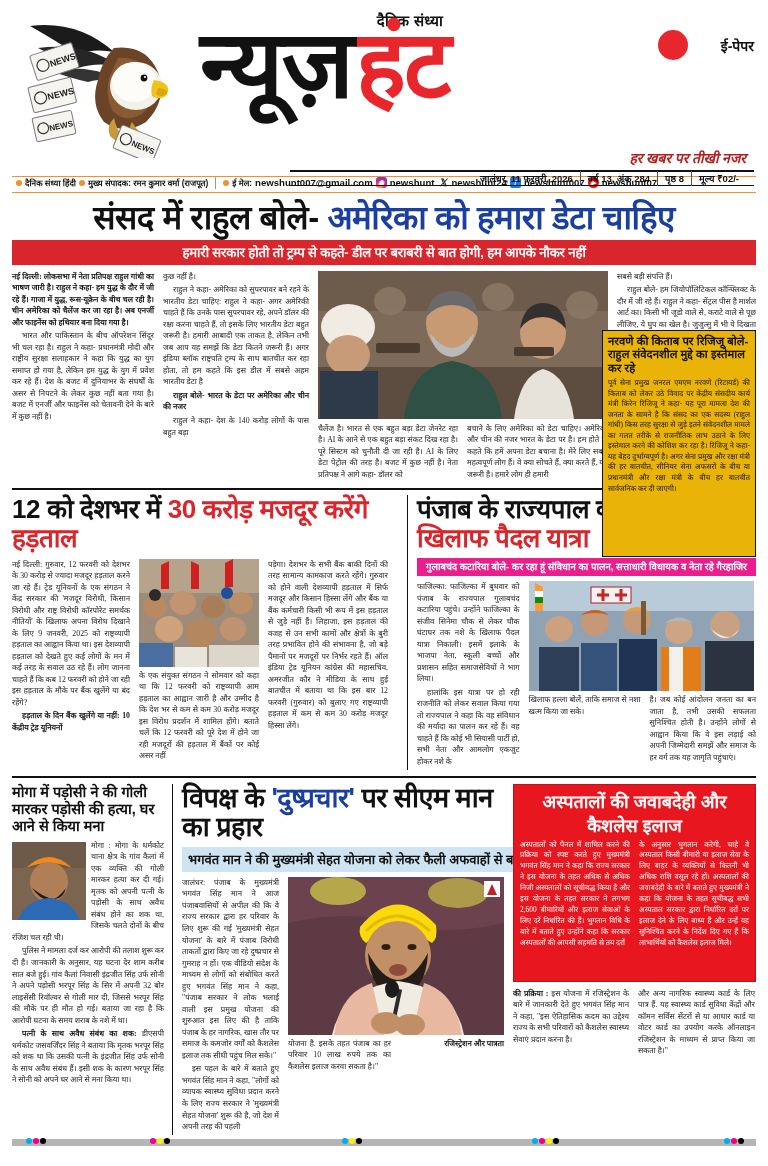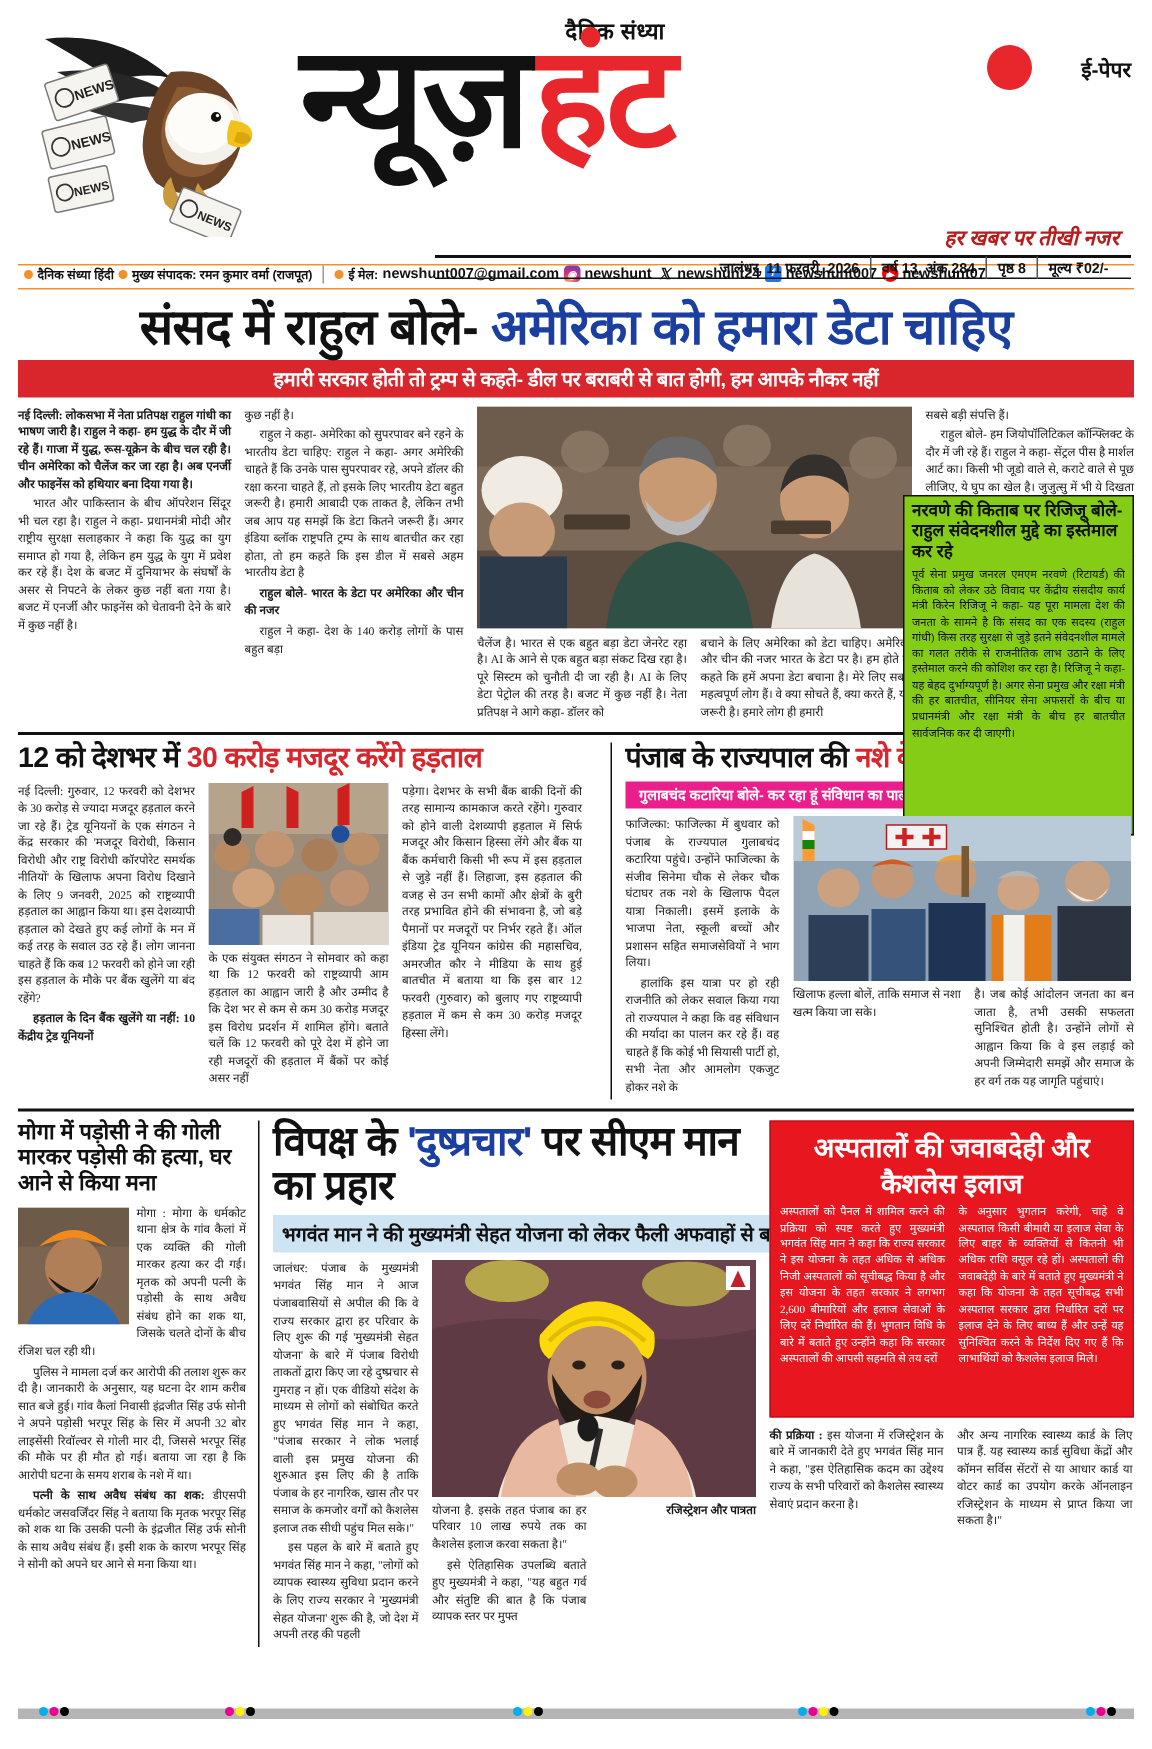--- a/index.html
+++ b/index.html
@@ -179,21 +179,21 @@
   
   .photo { position: relative; overflow: hidden; background: #cfcfcf; }
   .photo svg { display: block; width: 100%; height: 100%; }
 
   
   .sec1 { margin: 6px 12px 0 12px; display: flex; gap: 9px; }
   .s1-left { width: 297px; }
   .s1-mid  { width: 290px; }
   .s1-right{ width: 142px; }
   .yellowbox {
-    background: #84cc16;
+    background: #eab308;
     border: 1px solid #111;
     padding: 4px 5px 5px 5px;
   }
   .yellowbox h3 {
     font-family: "Liberation Sans", sans-serif;
     font-size: 11.4px;
     font-weight: bold;
     line-height: 1.18;
     color: #111;
     margin-bottom: 3px;
@@ -202,21 +202,21 @@
 
   .rule-black { border-top: 2px solid #111; margin: 6px 12px 0 12px; }
 
   
   .sec2 { margin: 5px 12px 0 12px; display: flex; gap: 10px; }
   .s2-left { width: 385px; }
   .s2-right{ width: 349px; border-left: 1.6px solid #111; padding-left: 9px; }
   .hl-black {
     font-family: "Liberation Sans", sans-serif;
     font-weight: bold;
-    font-size: 19px;
+    font-size: 26px;
     line-height: 1.12;
     color: #111;
     letter-spacing: -.4px;
   }
   .hl-black .red { color: #d9262c; }
   .pink-sub {
     background: #ea1e8c;
     color: #fff;
     font-family: "Liberation Sans", sans-serif;
     font-weight: bold;
@@ -629,21 +629,20 @@
               <ellipse cx="98" cy="146" rx="15" ry="11" fill="#c08f66"></ellipse>
               <ellipse cx="122" cy="148" rx="15" ry="11" fill="#c08f66"></ellipse>
 
               <rect x="196" y="4" width="16" height="16" fill="#fff"></rect>
               <path d="M204 7 l5 11 h-10 Z" fill="#c31f2a"></path>
             </svg>
           </div>
           <div class="cols">
             <div class="col" style="width:103px">
               <p class="noind">योजना है. इसके तहत पंजाब का हर परिवार 10 लाख रुपये तक का कैशलेस इलाज करवा सकता है।"</p>
-              <p>इसे ऐतिहासिक उपलब्धि बताते हुए मुख्यमंत्री ने कहा, "यह बहुत गर्व और संतुष्टि की बात है कि पंजाब व्यापक स्तर पर मुफ्त</p>
             </div>
             <div class="col" style="width:104px">
               <p class="bld" style="text-align:right">रजिस्ट्रेशन और पात्रता</p>
             </div>
           </div>
         </div>
       </div>
     </div>
 
     <div class="s3-right">

